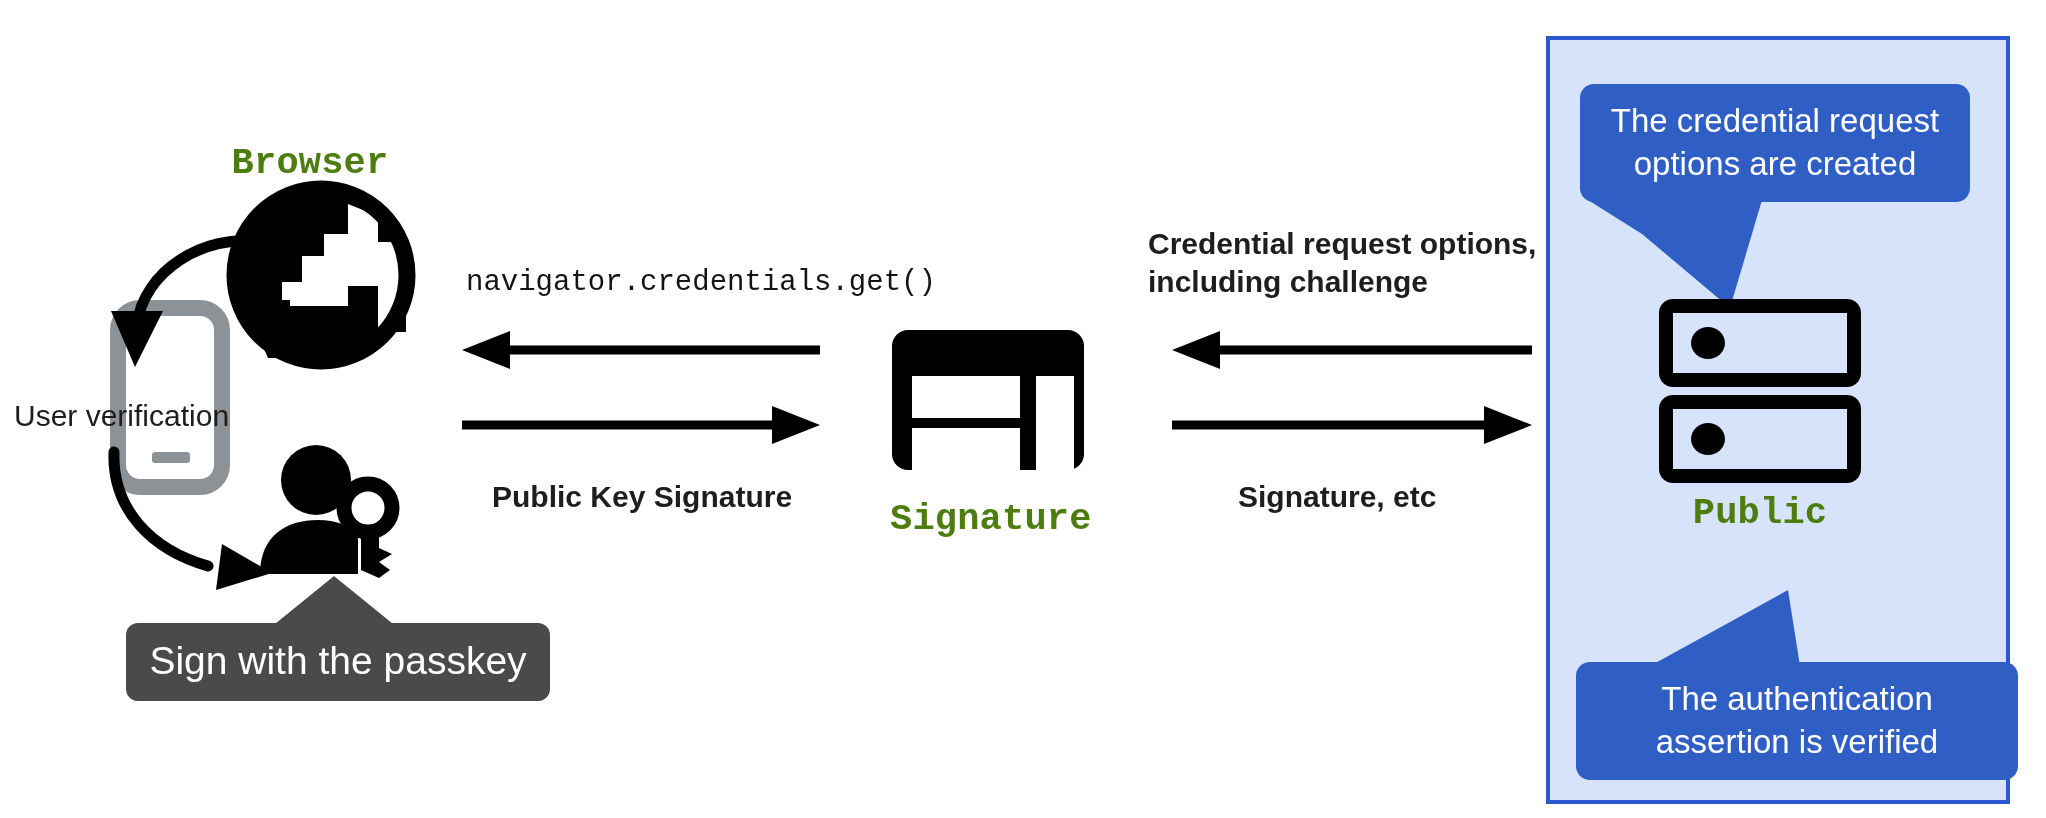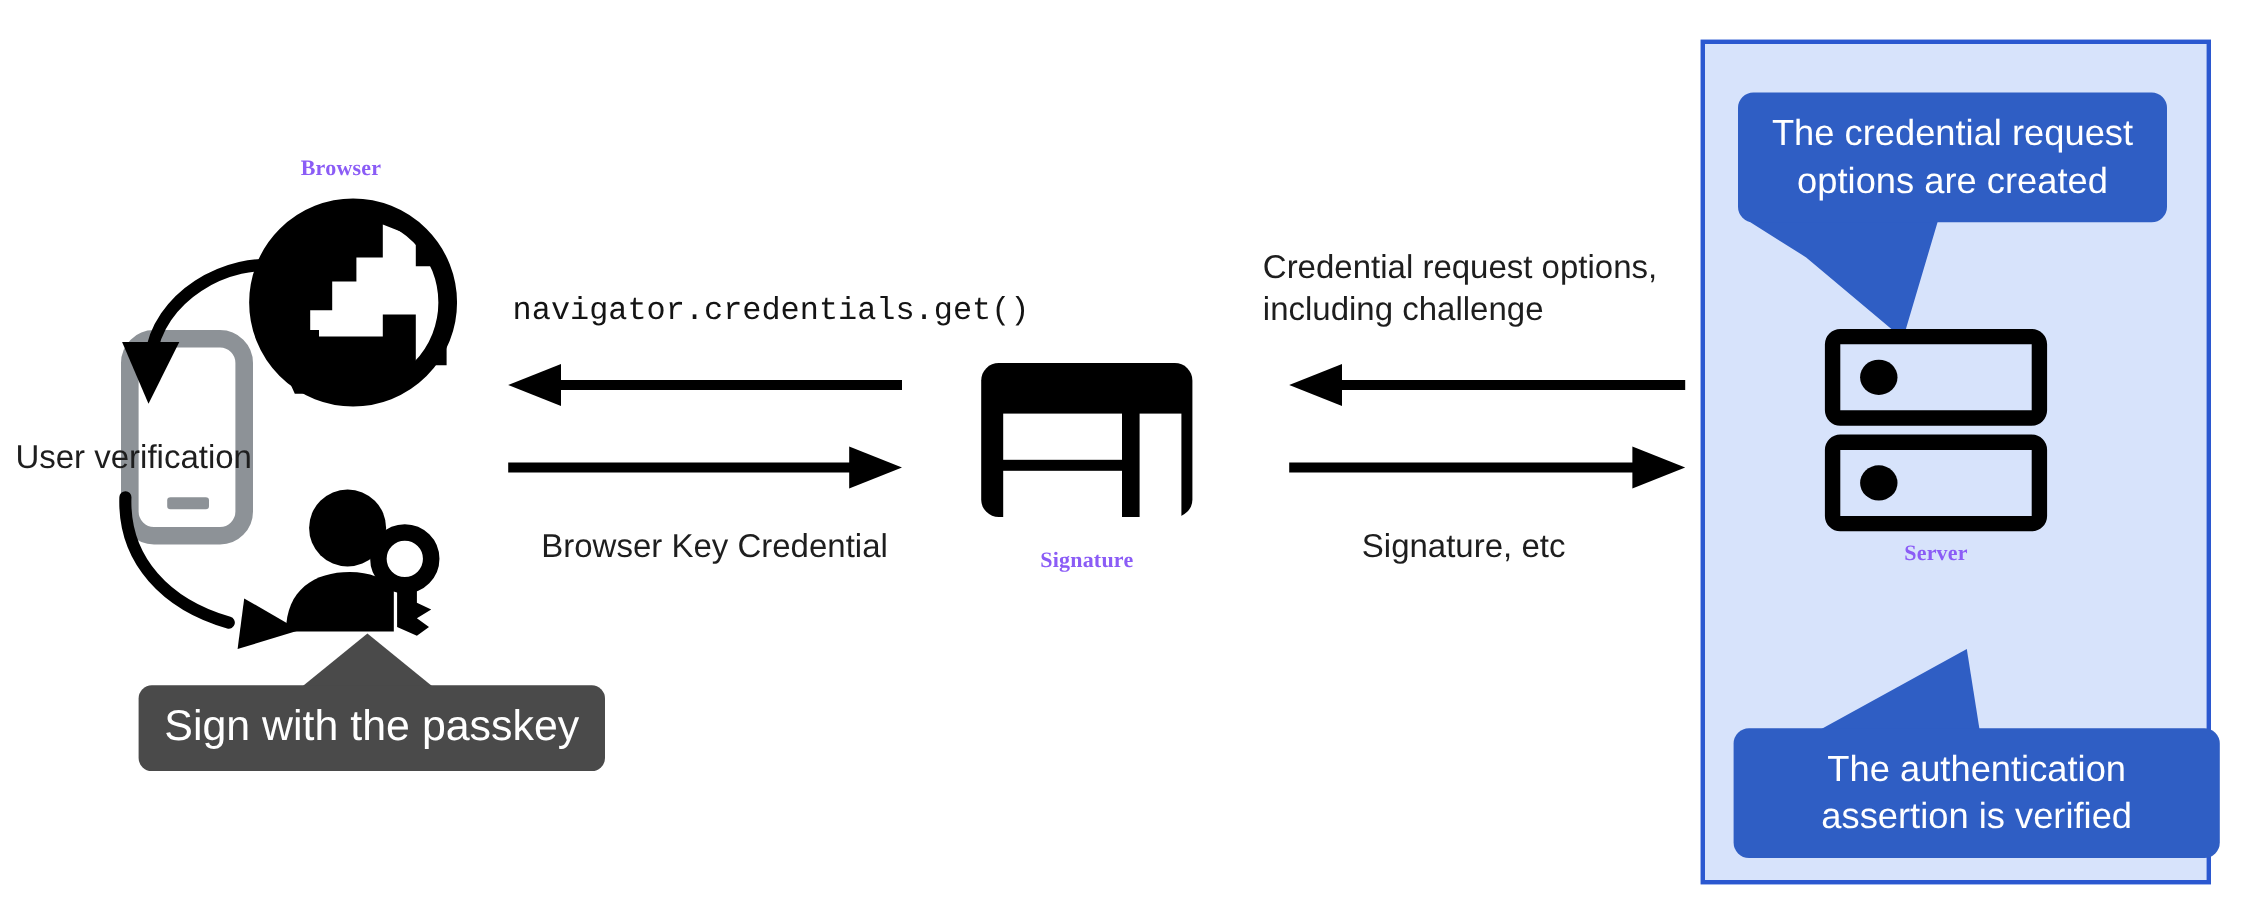--- a/index.html
+++ b/index.html
@@ -18,31 +18,31 @@
   .stage {
     position: absolute;
     left: 0; top: 0;
     width: 2046px;
     height: 818px;
   }
   .abs { position: absolute; }
 
   
   .node-label {
-    font-family: Liberation Serif, serif;
+    font-family: Liberation Mono, monospace;
     font-weight: bold;
-    font-size: 20px;
-    color: #8b5cf6;
+    font-size: 37px;
+    color: #4d7c0f;
     text-align: center;
     letter-spacing: 0.2px;
     white-space: nowrap;
   }
   .flow-label {
     font-family: "Liberation Sans", sans-serif;
-    font-weight: normal;
+    font-weight: bold;
     font-size: 30px;
     color: #1e1e1e;
     line-height: 1.28;
     white-space: pre-line;
   }
   .mono-label {
     font-family: Liberation Mono, monospace;
     font-weight: normal;
     font-size: 29px;
     color: #141414;
@@ -124,21 +124,21 @@
   <div class="abs callout callout-top">The credential request
 options are created</div>
 
   <svg class="abs" style="left:1660px; top:300px;" width="200" height="180">
     <rect x="6" y="6" width="188" height="74" rx="7" ry="7" fill="none" stroke="#000000" stroke-width="14"></rect>
     <ellipse cx="48" cy="43" rx="17" ry="16" fill="#000000"></ellipse>
     <rect x="6" y="102" width="188" height="74" rx="7" ry="7" fill="none" stroke="#000000" stroke-width="14"></rect>
     <ellipse cx="48" cy="139" rx="17" ry="16" fill="#000000"></ellipse>
   </svg>
 
-  <div class="abs node-label" style="left:1660px; top:492px; width:200px;">Server</div>
+  <div class="abs node-label" style="left:1660px; top:492px; width:200px;">Public</div>
 
   <svg class="abs" style="left:1640px; top:590px;" width="260" height="80">
     <polygon points="148,0 160,76 10,76" fill="#2f5ec4"></polygon>
   </svg>
 
   <div class="abs callout callout-bottom">The authentication
 assertion is verified</div>
 
   <div class="abs flow-label" style="left:1148px; top:225px; width:400px;">Credential request options,
 including challenge</div>
@@ -169,21 +169,21 @@
   <svg class="abs" style="left:462px; top:335px;" width="358" height="30">
     <line x1="40" y1="15" x2="358" y2="15" stroke="#000000" stroke-width="9"></line>
     <polygon points="0,15 48,-4 48,34" fill="#000000"></polygon>
   </svg>
 
   <svg class="abs" style="left:462px; top:410px;" width="358" height="30">
     <line x1="0" y1="15" x2="318" y2="15" stroke="#000000" stroke-width="9"></line>
     <polygon points="358,15 310,-4 310,34" fill="#000000"></polygon>
   </svg>
 
-  <div class="abs flow-label" style="left:492px; top:478px; width:330px;">Browser Key Credential</div>
+  <div class="abs flow-label" style="left:492px; top:478px; width:330px;">Public Key Signature</div>
 
   <div class="abs node-label" style="left:200px; top:142px; width:220px;">Browser</div>
 
   <svg class="abs" style="left:228px; top:182px;" width="186" height="186">
     <circle cx="93" cy="93" r="86" fill="none" stroke="#000000" stroke-width="17"></circle>
     <path d="M93 7
              C 140 7 179 46 179 93
              C 179 140 140 179 93 179
              C 46 179 7 140 7 93
              C 7 46 46 7 93 7 Z

